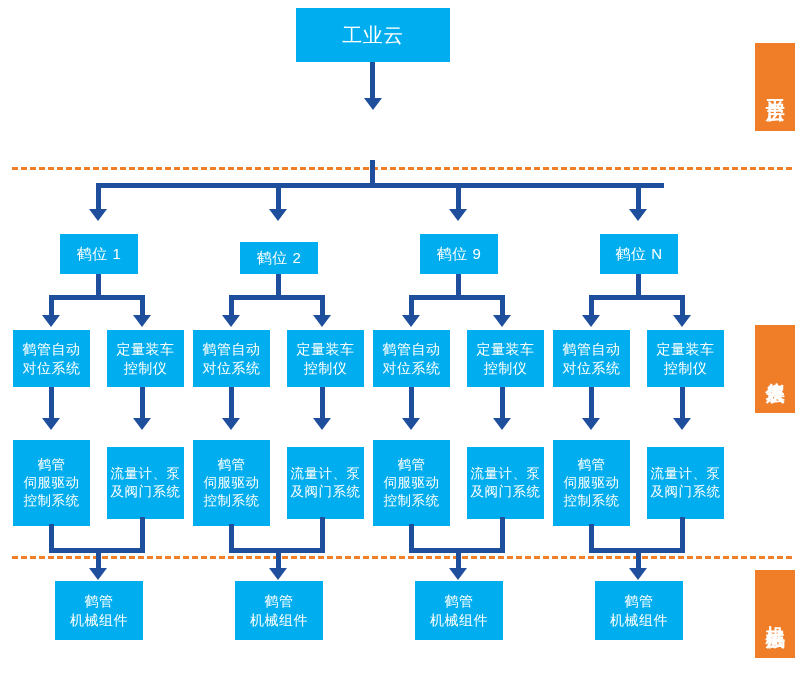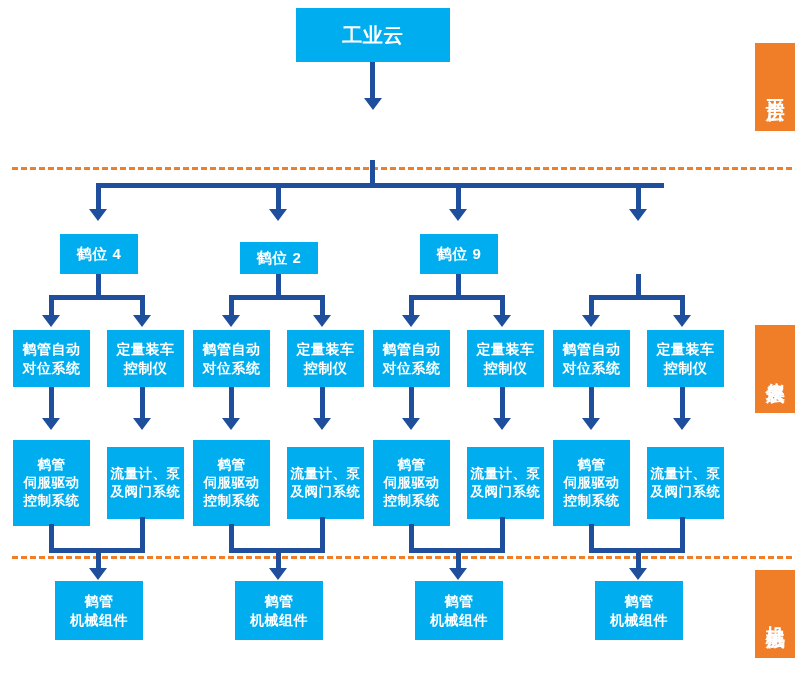--- a/index.html
+++ b/index.html
@@ -18,21 +18,21 @@
     overflow: hidden;
   }
   .node {
     position: absolute;
     background: #00AEEF;
     color: #ffffff;
     display: flex;
     align-items: center;
     justify-content: center;
     text-align: center;
-    font-weight: bold;
+    font-weight: normal;
     letter-spacing: 0.5px;
     line-height: 1.32;
     box-sizing: border-box;
     white-space: pre-line;
   }
   .node.top {
     font-size: 20px;
   }
   .node.dcs {
     font-size: 20px;
@@ -113,21 +113,21 @@
 
   <div class="line-v" style="left:636px; top:183px; width:5px; height:28px;"></div>
   <div class="arrow-head" style="left:629px; top:209px;"></div>
 
   <div class="layer-tag" style="left:755px; top:325px; width:40px; height:88px;">仪表层</div>
 
   <div class="divider" style="left:12px; top:556px; width:780px;"></div>
 
   <div class="layer-tag" style="left:755px; top:570px; width:40px; height:88px;">机械层</div>
 
-  <div class="node bay" style="left:60px; top:234px; width:78px; height:40px;">鹤位 4</div>
+  <div class="node bay" style="left:60px; top:234px; width:78px; height:40px;">鹤位 1</div>
   <div class="line-v" style="left:96px; top:274px; height:24px;"></div>
   <div class="line-h" style="left:49px; top:295px; width:96px;"></div>
   <div class="line-v" style="left:49px; top:295px; height:22px;"></div>
   <div class="arrow-head" style="left:42px; top:315px;"></div>
   <div class="line-v" style="left:140px; top:295px; height:22px;"></div>
   <div class="arrow-head" style="left:133px; top:315px;"></div>
 
   <div class="node inst" style="left:13px; top:330px; width:77px; height:57px;">鹤管自动
 对位系统</div>
   <div class="node inst" style="left:107px; top:330px; width:77px; height:57px;">定量装车
@@ -212,20 +212,21 @@
 
   <div class="line-v" style="left:409px; top:524px; height:27px;"></div>
   <div class="line-v" style="left:500px; top:517px; height:34px;"></div>
   <div class="line-h" style="left:409px; top:548px; width:96px;"></div>
   <div class="line-v" style="left:456px; top:548px; height:23px;"></div>
   <div class="arrow-head" style="left:449px; top:568px;"></div>
 
   <div class="node mech" style="left:415px; top:581px; width:88px; height:59px;">鹤管
 机械组件</div>
 
+  <div class="node bay" style="left:600px; top:234px; width:78px; height:40px;">鹤位 N</div>
   <div class="line-v" style="left:636px; top:274px; height:24px;"></div>
   <div class="line-h" style="left:589px; top:295px; width:96px;"></div>
   <div class="line-v" style="left:589px; top:295px; height:22px;"></div>
   <div class="arrow-head" style="left:582px; top:315px;"></div>
   <div class="line-v" style="left:680px; top:295px; height:22px;"></div>
   <div class="arrow-head" style="left:673px; top:315px;"></div>
 
   <div class="node inst" style="left:553px; top:330px; width:77px; height:57px;">鹤管自动
 对位系统</div>
   <div class="node inst" style="left:647px; top:330px; width:77px; height:57px;">定量装车

